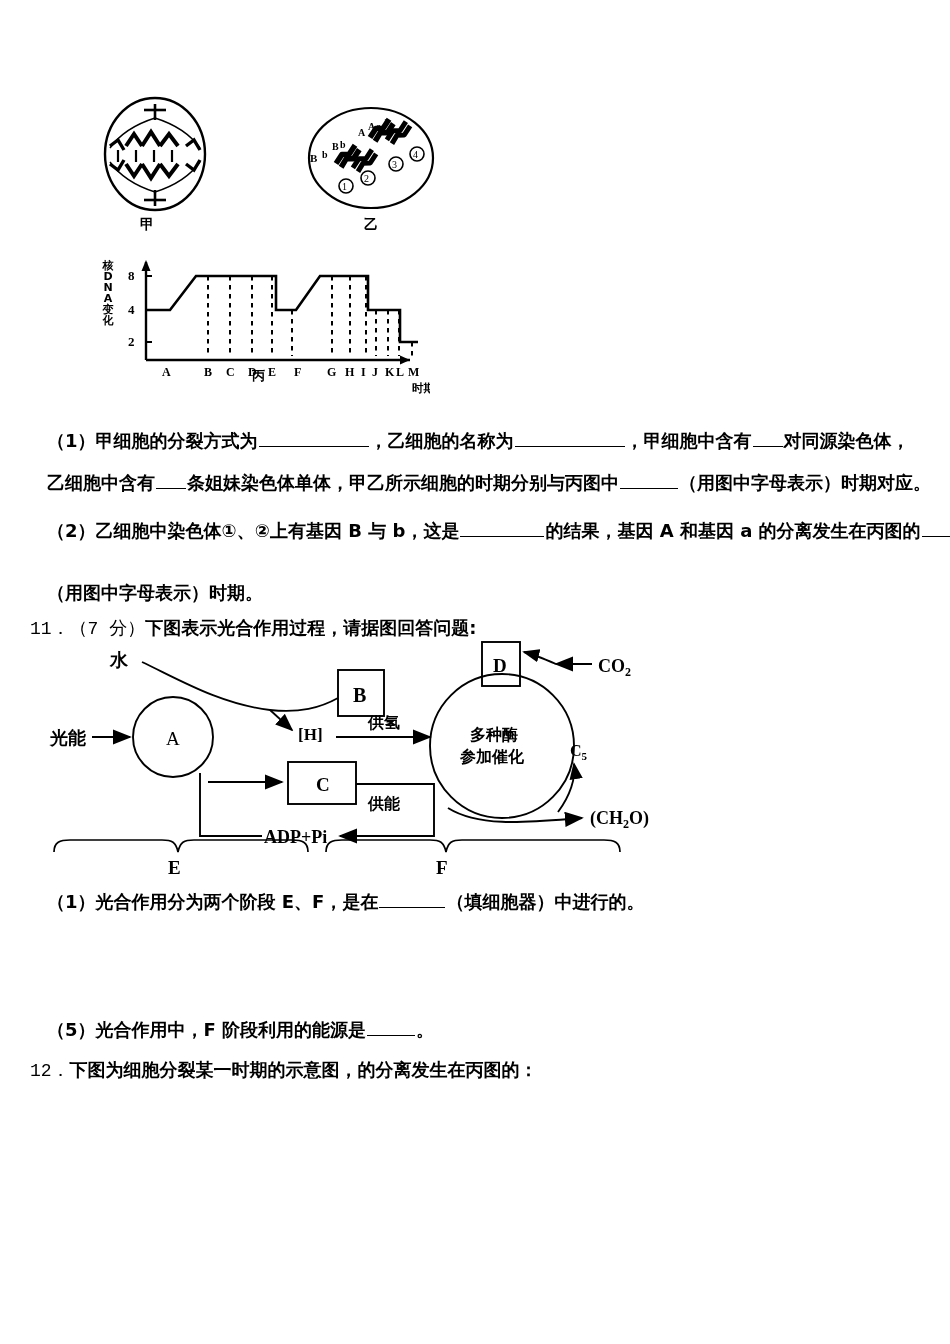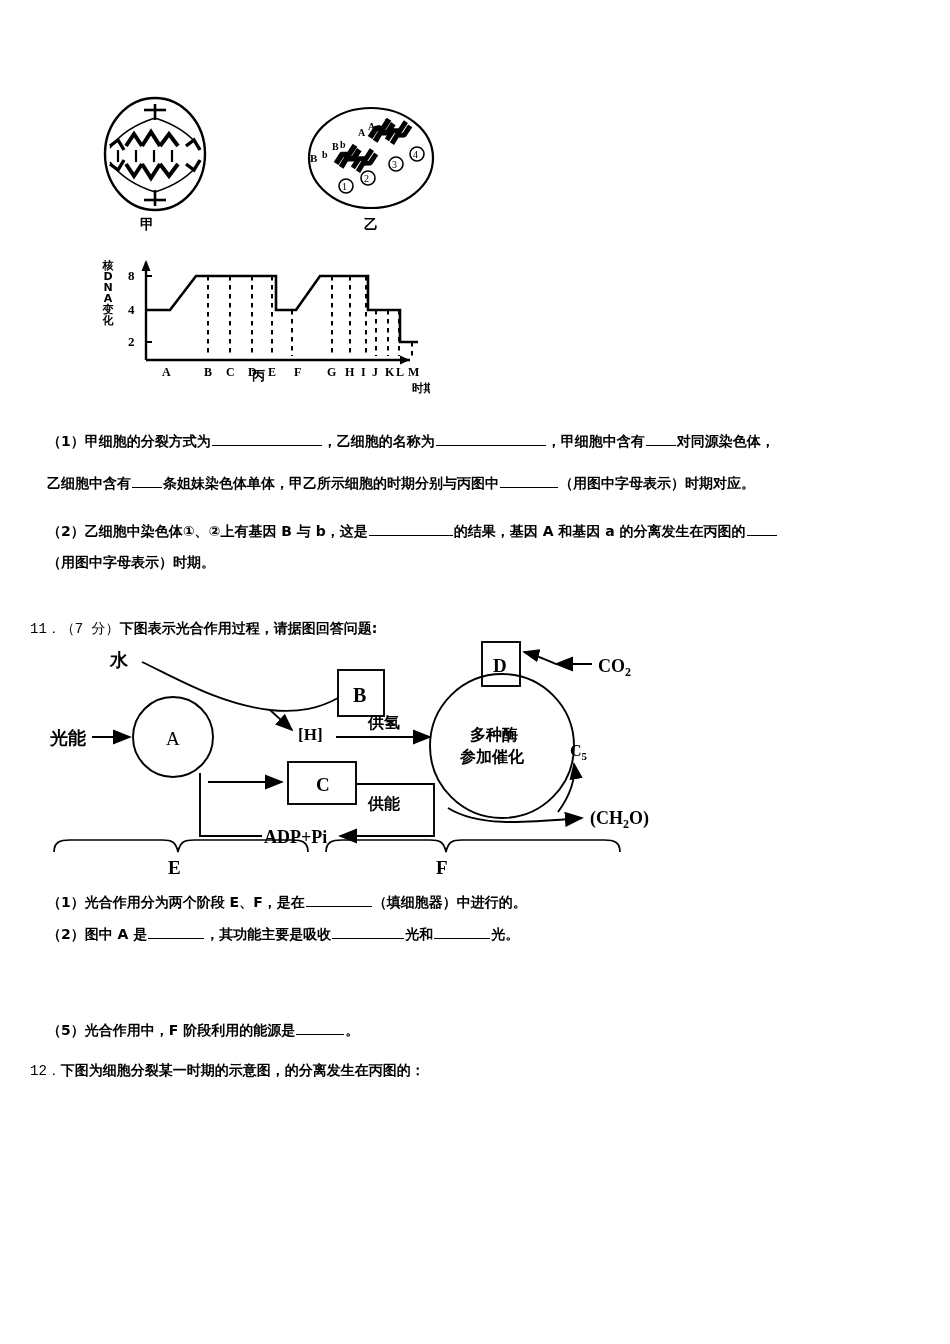--- a/index.html
+++ b/index.html
@@ -84,21 +84,21 @@
     left: 252px;
     top: 367px;
     font-size: 13px;
     font-weight: bold;
     font-family: "DejaVu Sans", sans-serif;
   }
 
   
   .qtext {
     position: absolute;
-    font-size: 14px;
+    font-size: 18px;
     font-weight: bold;
     line-height: 34px;
     font-family: "DejaVu Sans", "Liberation Sans", sans-serif;
     white-space: nowrap;
   }
   .blank {
     display: inline-block;
     border-bottom: 1.4px solid #000;
     vertical-align: baseline;
     height: 15px;
@@ -276,21 +276,21 @@
   </div>
 
   <div class="qtext" style="left:47px; top:466px;text-align:right;">
     <span>乙细胞中含有</span><span class="blank" style="width:30px"></span><span>条姐妹染色体单体，甲乙所示细胞的时期分别与丙图中</span><span class="blank" style="width:58px"></span><span>（用图中字母表示）时期对应。</span>
   </div>
 
   <div class="qtext" style="left:47px; top:498px;margin-top:16px;">
     <span>（2）乙细胞中染色体①、②上有基因 B 与 b，这是</span><span class="blank" style="width:84px"></span><span>的结果，基因 A 和基因 a 的分离发生在丙图的</span><span class="blank" style="width:30px"></span>
   </div>
 
-  <div class="qtext" style="left:47px; top:545px;">（用图中字母表示）时期。</div>
+  <div class="qtext" style="left:47px; top:576px;">（用图中字母表示）时期。</div>
 
 
   <div class="qtext" style="left:30px; top:611px;">
     <span class="serifnum">11．</span><span class="serifnum">（7 分）</span><span>下图表示光合作用过程，请据图回答问题:</span>
   </div>
 
   <svg class="fig-photo" viewBox="0 0 680 240">
     <defs>
       <marker id="ar" markerWidth="10" markerHeight="8" refX="9" refY="4" orient="auto">
         <polygon points="0,0 10,4 0,8" fill="#000"></polygon>
@@ -352,23 +352,20 @@
     <text x="138" y="238" font-size="19" font-weight="bold" font-family="Liberation Serif, serif">E</text>
 
     <path d="M296 216 C 296 206, 302 204, 312 204 L400 204 C 410 204, 414 206, 416 216 C 418 206, 422 204, 432 204 L574 204 C 584 204, 590 206, 590 216" fill="none" stroke="#000" stroke-width="1.7"></path>
     <text x="406" y="238" font-size="19" font-weight="bold" font-family="Liberation Serif, serif">F</text>
   </svg>
 
   <div class="qtext" style="left:47px; top:885px;">
     <span>（1）光合作用分为两个阶段 E、F，是在</span><span class="blank" style="width:66px"></span><span>（填细胞器）中进行的。</span>
   </div>
 
-  <div class="qtext" style="left:47px; top:917px;">
-    <span>（2）图中 A 是</span><span class="blank" style="width:56px"></span><span>，其功能主要是吸收</span><span class="blank" style="width:72px"></span><span>光和</span><span class="blank" style="width:56px"></span><span>光。</span>
-  </div>
 
 
 
   <div class="qtext" style="left:47px; top:1013px;">
     <span>（5）光合作用中，F 阶段利用的能源是</span><span class="blank" style="width:48px"></span><span>。</span>
   </div>
 
   <div class="qtext" style="left:30px; top:1053px;">
     <span class="serifnum">12．</span><span>下图为细胞分裂某一时期的示意图，的分离发生在丙图的：</span>
   </div>

